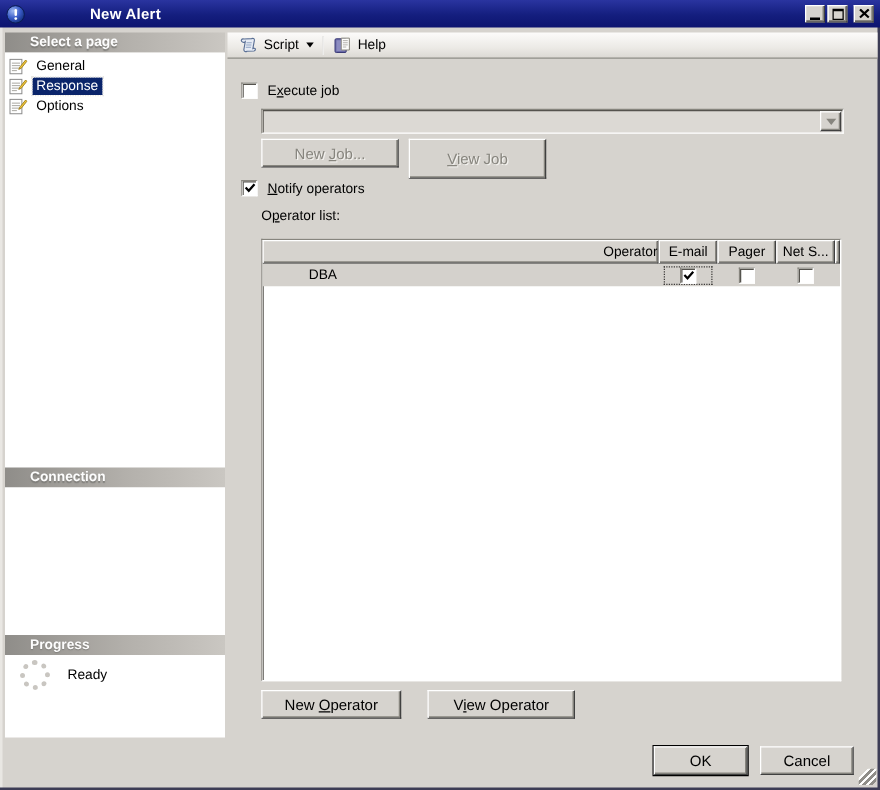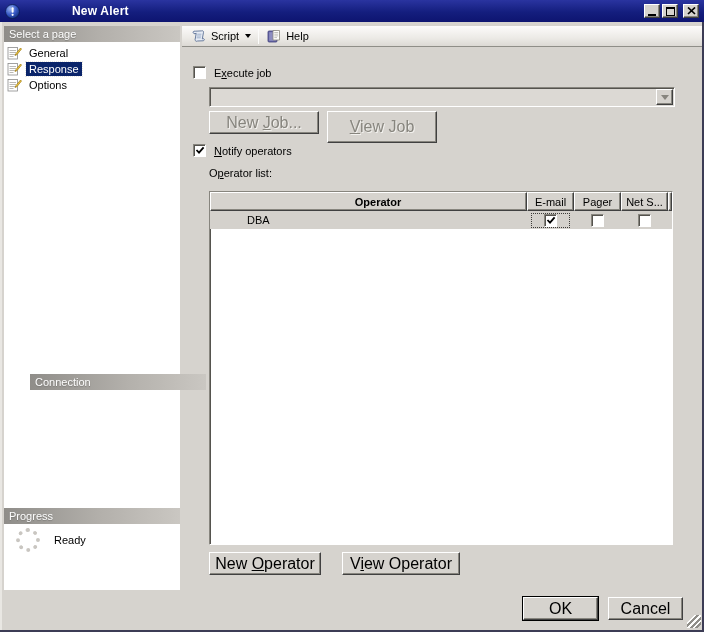--- a/index.html
+++ b/index.html
@@ -29,37 +29,37 @@
     display:flex;align-items:center;justify-content:center;cursor:default;
   }
   .glyph-min{width:8px;height:2px;background:#000;margin-top:7px;}
   .glyph-max{width:9px;height:9px;border:1px solid #000;border-top-width:2px;}
   
   .btn{
     background:var(--face);
     border:1px solid;border-color:#ffffff #404040 #404040 #ffffff;
     box-shadow:inset -1px -1px 0 #87857e;
     display:flex;align-items:center;justify-content:center;
-    font-size:16px;color:#000;cursor:default;
+    font-size:12px;color:#000;cursor:default;
   }
   .btn.default{box-shadow:0 0 0 1px #000, inset -1px -1px 0 #87857e;}
   .btn.disabled{color:var(--disabled-text);text-shadow:1px 1px 0 #f2f1ee;}
   .u{text-decoration:underline;}
   .cb{
     width:13px;height:13px;background:#fff;position:relative;flex:none;
     border:1px solid;border-color:#87857e #fff #fff #87857e;
     box-shadow:inset 1px 1px 0 #55534e;
   }
   .cb svg{display:none;position:absolute;left:1px;top:1px;}
   .cb.checked svg{display:block;}
   
   .side-header{
     position:absolute;left:4px;width:176px;height:16px;
     background:linear-gradient(90deg,#8f8d89 0%,#b3b0ab 55%,#cac7c2 100%);
-    color:#fdfdfd;font-weight:normal;line-height:16px;padding-left:5px;
+    color:#fdfdfd;font-weight:bold;line-height:16px;padding-left:20px;
     text-shadow:0 1px 1px #7d7c78;
   }
   .side-panel{position:absolute;left:4px;width:176px;background:#fff;}
   .page-item{display:flex;align-items:center;height:16px;padding-left:3px;cursor:default;}
   .page-item .icon{width:15px;height:14px;margin-right:4px;flex:none;}
   .page-label{padding:0 3px;line-height:14px;}
   .page-item.selected .page-label{
     background:var(--selection-bg);color:#fff;outline:1px dotted #e8e6e2;outline-offset:0;
   }
   .spinner{
@@ -96,21 +96,21 @@
     box-shadow:inset 1px 1px 0 #55534e;
     display:flex;flex-direction:column;overflow:hidden;
   }
   .op-headrow{display:flex;height:19px;flex:none;}
   .op-h{
     background:var(--face);
     border:1px solid;border-color:#ffffff #404040 #404040 #ffffff;
     box-shadow:inset -1px -1px 0 #87857e;
     display:flex;align-items:center;justify-content:center;overflow:hidden;white-space:nowrap;
   }
-  .op-h.first{flex:1;justify-content:center;padding-left:19px;font-weight:bold;}
+  .op-h.first{flex:1;justify-content:flex-end;padding-left:19px;}
   .op-h.cbcol{width:47px;flex:none;}
   .op-h.fill{width:4px;flex:none;}
   .op-row{display:flex;height:18px;flex:none;background:#d4d1cc;align-items:center;}
   .op-cell-name{flex:1;padding-left:5px;margin-left:32px;}
   .op-cell-cb{width:47px;flex:none;display:flex;align-items:center;justify-content:center;}
   .cell-focus{
     width:41px;height:17px;display:flex;align-items:center;justify-content:center;
     outline:1px dotted #3c3b38;outline-offset:-2px;
   }
   
@@ -176,21 +176,21 @@
     <div class="page-item">
       <svg class="icon" viewBox="0 0 15 14">
         <rect x="1" y="1.5" width="9.5" height="11.5" fill="#fff" stroke="#8a8a8a" stroke-width="0.8"></rect>
         <path d="M2.5 4.5 H9 M2.5 6.5 H9 M2.5 8.5 H9 M2.5 10.5 H6.5" stroke="#a9a7a2" stroke-width="0.8"></path>
         <path d="M13.5 2 L9 7.5 L8 9.5 L10 8.6 L14.5 3 Z" fill="#f2c83c" stroke="#9c7a14" stroke-width="0.7"></path>
       </svg>
       <span class="page-label">Options</span>
     </div>
   </div>
 
-  <div class="side-header" style="top:374px;margin-left:26px;">Connection</div>
+  <div class="side-header" style="top:374px;">Connection</div>
   <div class="side-panel" style="top:390px;height:118px;"></div>
 
   <div class="side-header" style="top:508px;">Progress</div>
   <div class="side-panel" style="top:524px;height:66px;">
     <div class="spinner"></div>
     <span class="ready-text">Ready</span>
   </div>
 
   <div class="toolbar">
     <div class="tb-btn">

